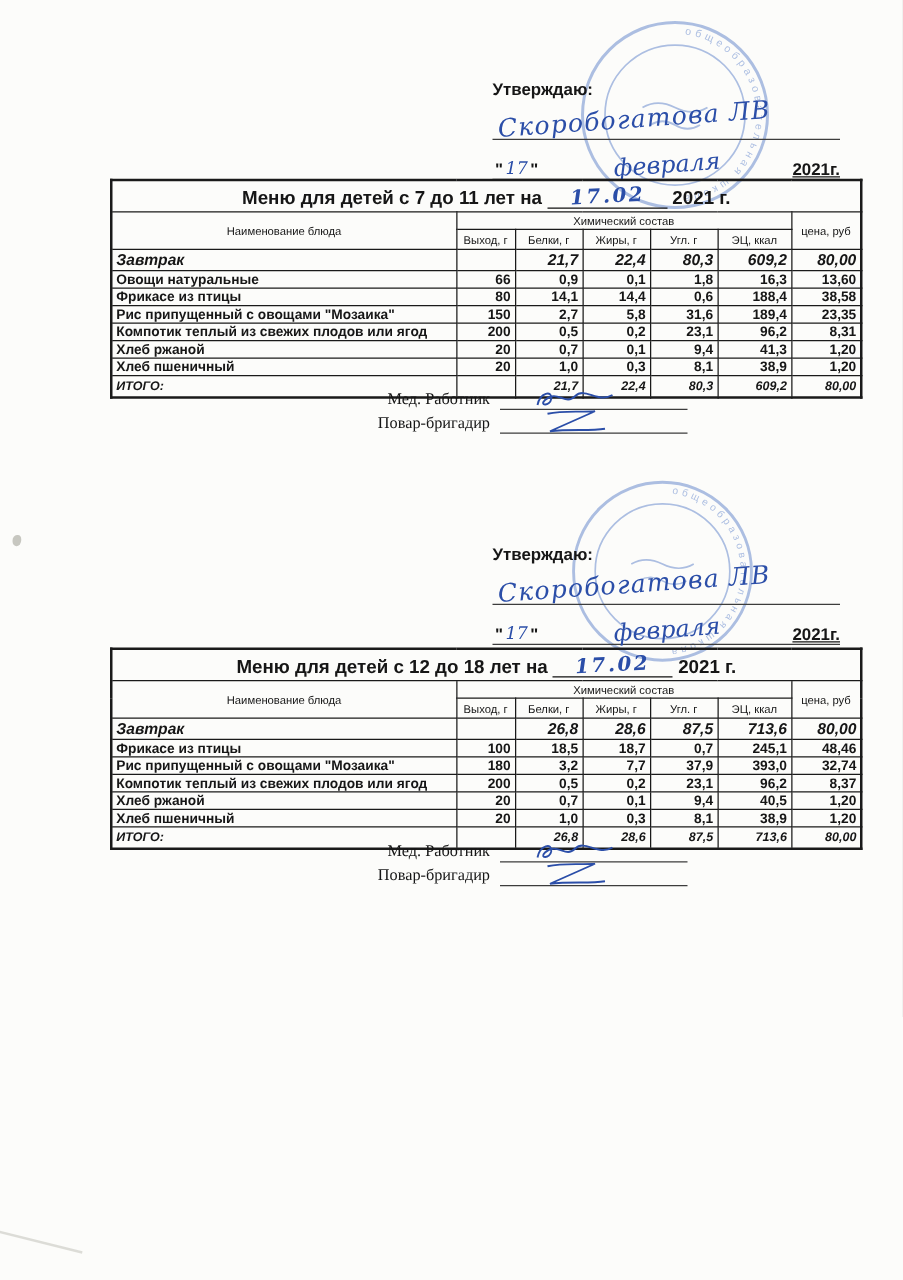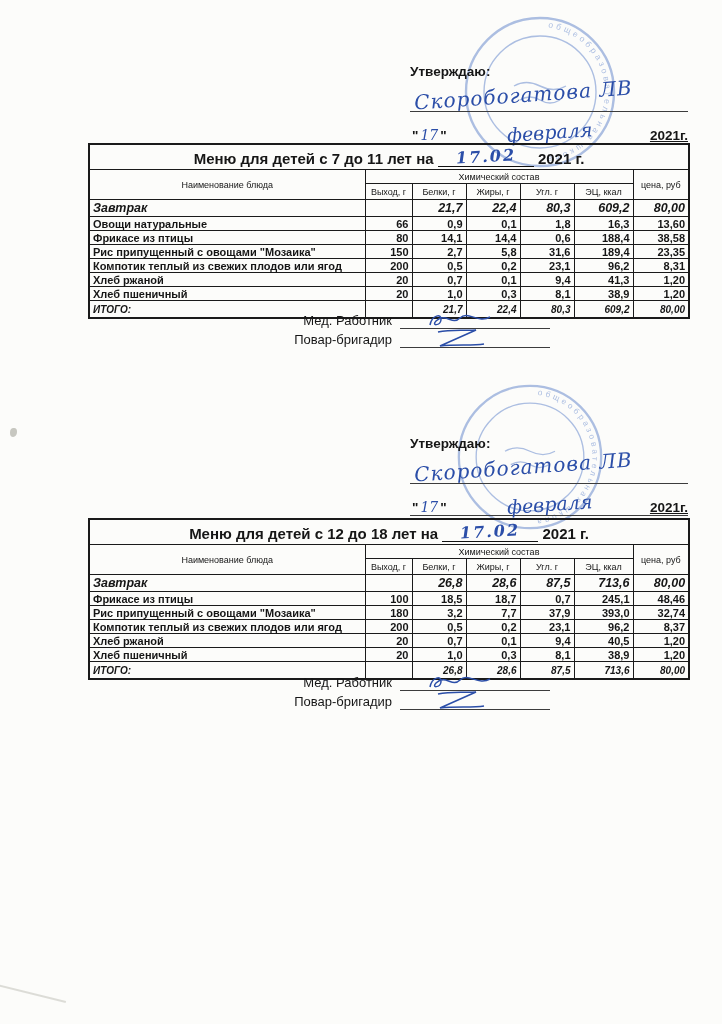--- a/index.html
+++ b/index.html
@@ -4,21 +4,21 @@
 <style>
   html,body{margin:0;padding:0;background:#e9e9e6;}
   .page{
     position:relative;width:722px;height:1024px;margin:0 auto;
     background:#fcfcfa;overflow:hidden;
     font-family:"Liberation Sans",sans-serif;color:#161616;
   }
   
   .stamp{position:absolute;opacity:.55;z-index:1;}
   
-  .approval{position:absolute;left:410px;width:278px;z-index:2;}
+  .approval{position:absolute;left:394px;width:278px;z-index:2;}
   #approval1{top:64px;}
   #approval2{top:436px;}
   .approve-label{font-weight:bold;font-size:13.5px;}
   .hand{font-family:"DejaVu Serif",serif;font-style:italic;color:#2b4ea8;}
   .sig-line{position:relative;height:30px;border-bottom:1.3px solid #3c3c3c;margin-top:2px;}
   .hand-name{position:absolute;left:4px;top:2px;font-size:20px;letter-spacing:1px;
     transform:rotate(-4deg);white-space:nowrap;}
   .date-line{display:flex;align-items:flex-end;height:26px;border-bottom:1.3px solid #3c3c3c;margin-top:5px;}
   .q{font-weight:bold;font-size:13.5px;padding:0 2px;}
   .hand-day{font-size:14px;}
@@ -38,21 +38,21 @@
   .h-sub{height:15px;font-size:9px;font-weight:normal;text-align:center;}
   .dish{height:13px;font-size:11px;font-weight:bold;}
   .num{height:13px;font-size:11px;font-weight:bold;text-align:right;}
   .meal-row td{height:16px;font-size:12.5px;font-weight:bold;font-style:italic;}
   .meal-row .mname{text-align:left;}
   .total-row td{height:16px;font-size:10px;font-weight:bold;font-style:italic;margin-top:15px;}
   
   .signoff{position:absolute;left:170px;width:400px;z-index:2;}
   #signoff1{top:311px;}
   #signoff2{top:673px;}
-  .signoff-row{display:flex;align-items:center;height:18px;margin-bottom:1px;}
+  .signoff-row{display:flex;align-items:flex-start;height:18px;margin-bottom:1px;font-family:Liberation Serif, serif;}
   .signoff-label{width:222px;text-align:right;font-size:13px;padding-right:8px;}
   .signoff-line{position:relative;width:150px;border-bottom:1.2px solid #3c3c3c;height:16px;}
   .signoff-line svg{position:absolute;left:26px;bottom:-2px;}
   
   .artifact{position:absolute;left:10px;top:428px;width:7px;height:9px;
     background:#b9b9b2;border-radius:50% 40% 55% 45%;opacity:.8;z-index:0;}
   .corner-shadow{position:absolute;left:-8px;top:992px;width:70px;height:40px;
     border-top:2px solid #cfcfc8;transform:rotate(14deg);opacity:.7;z-index:0;}
 </style>
 </head>

